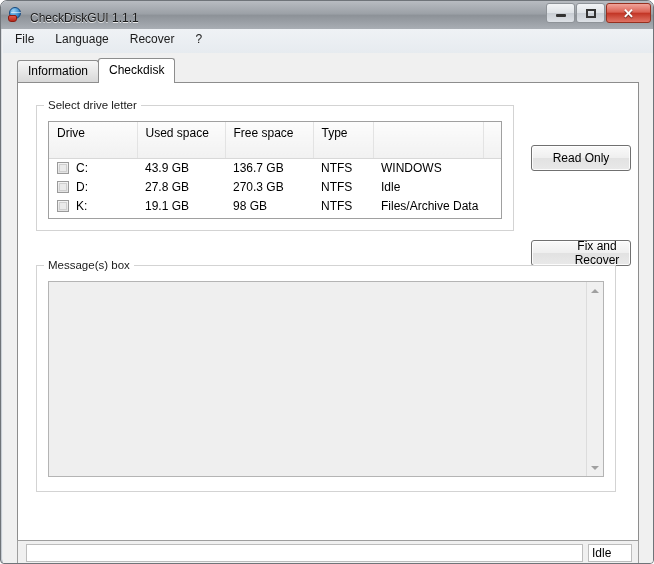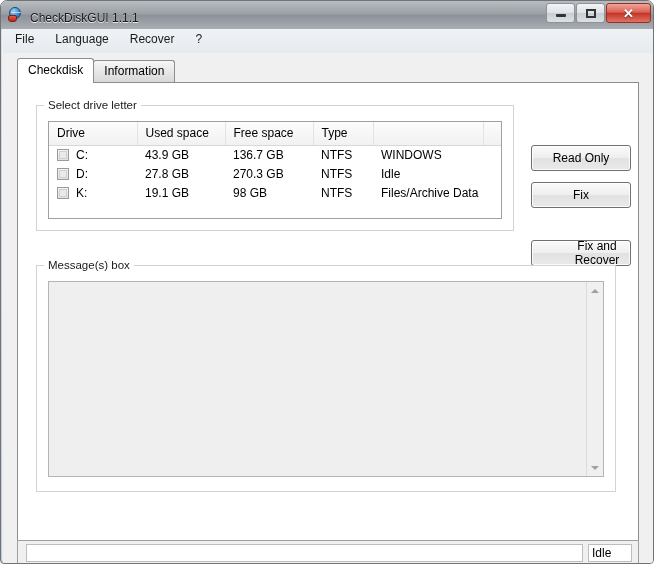--- a/index.html
+++ b/index.html
@@ -156,21 +156,21 @@
     overflow: hidden;
   }
   table.drives { border-collapse: collapse; width: 100%; table-layout: fixed; }
   table.drives th {
     background: linear-gradient(to bottom, #fcfcfc 0%, #f1f1f1 100%);
     border-bottom: 1px solid #d8d8d8;
     border-right: 1px solid #e3e3e3;
     font-weight: normal;
     font-size: 12px; color: #000;
     text-align: left;
-    padding: 4px 0 5px 8px;
+    padding: 4px 0 18px 8px;
     height: 23px;
   }
   table.drives th:last-child { border-right: none; }
   table.drives td {
     font-size: 12px; color: #000;
     padding: 2px 0 2px 8px;
     height: 19px;
     vertical-align: middle;
     white-space: nowrap;
   }
@@ -297,22 +297,22 @@
   <div class="menubar">
     <div class="menu-item">File</div>
     <div class="menu-item">Language</div>
     <div class="menu-item">Recover</div>
     <div class="menu-item">?</div>
   </div>
 
   <div class="client">
 
     <div class="tabstrip">
+      <div class="tab">Information</div>
       <div class="tab active">Checkdisk</div>
-      <div class="tab">Information</div>
     </div>
 
     <div class="tabpage">
 
       <div class="groupbox" style="left:18px; top:16px; width:478px; height:132px;">
         <div class="gb-frame"></div>
         <div class="gb-label">Select drive letter</div>
 
         <div class="listview" style="left:12px; top:22px; width:454px; height:98px;">
           <table class="drives">
@@ -364,21 +364,20 @@
                 <td>NTFS</td>
                 <td>Files/Archive Data</td>
                 <td></td>
               </tr>
             </tbody>
           </table>
         </div>
       </div>
 
       <div class="btn" style="left:513px; top:42px; width:100px; height:26px;margin-top:20px;">Read Only</div>
-      <div class="btn" style="left:513px; top:99px; width:100px; height:26px;">Fix</div>
       <div class="btn" style="left:513px; top:157px; width:100px; height:26px;padding-left:32px;">Fix and Recover</div>
 
       <div class="groupbox" style="left:18px; top:176px; width:580px; height:233px;">
         <div class="gb-frame"></div>
         <div class="gb-label">Message(s) box</div>
 
         <div class="msgarea" style="left:12px; top:22px; width:556px; height:196px;">
           <div class="scrollbar">
             <div class="sb-arrow up">
               <div class="tri-up"></div>

